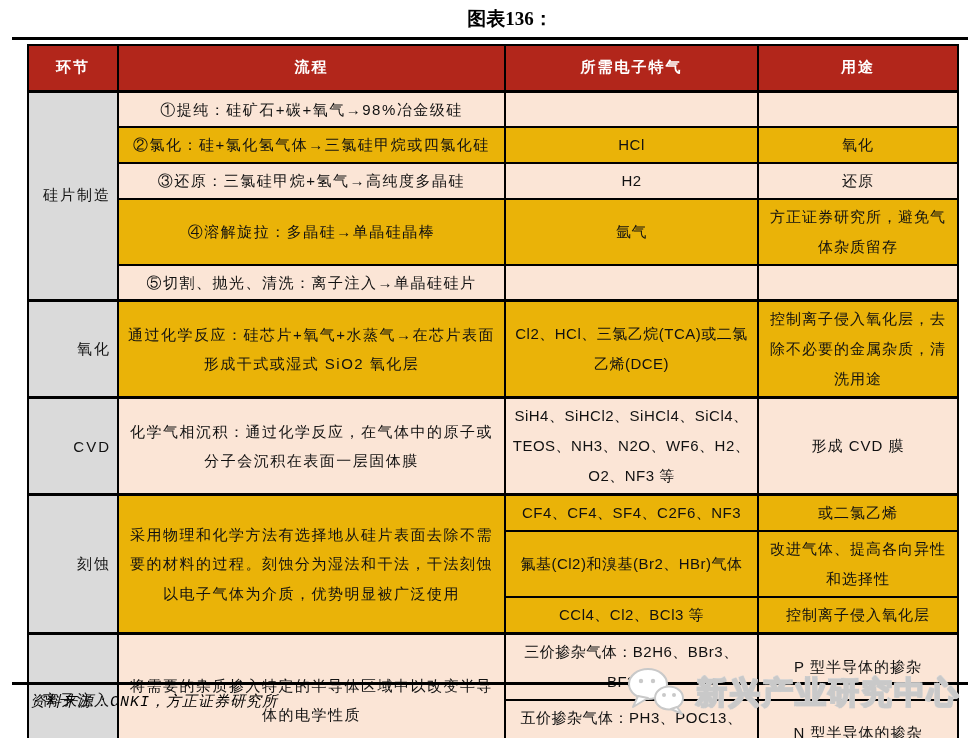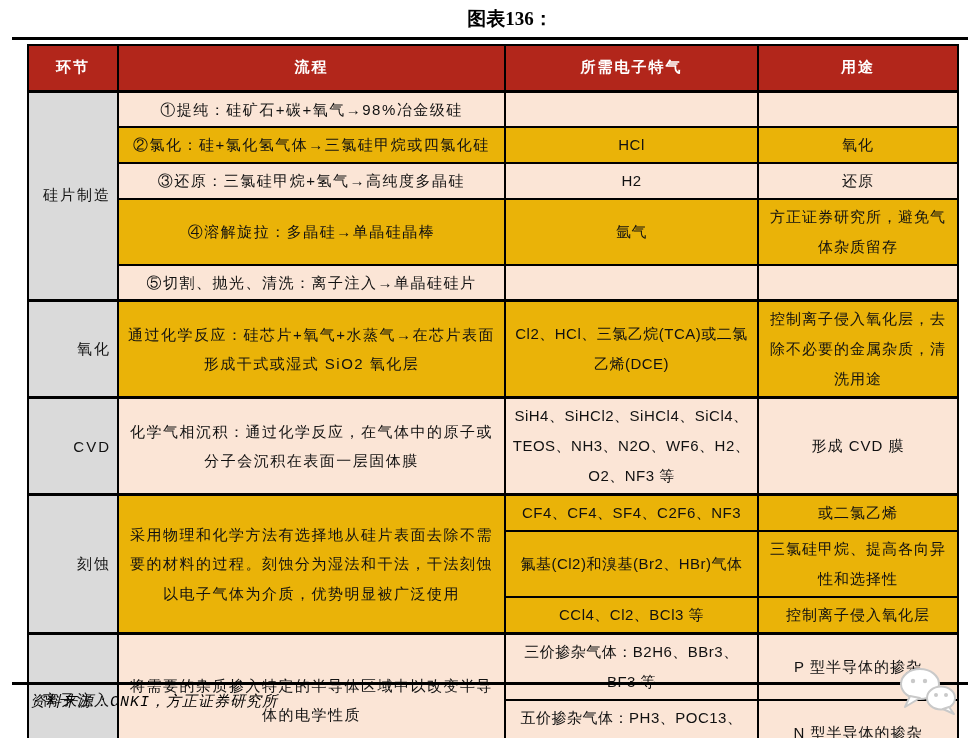--- a/index.html
+++ b/index.html
@@ -132,21 +132,21 @@
     </tr>
 
     <tr class="h28 sec-start">
       <td class="stage" rowspan="3">刻蚀</td>
       <td class="process bg-white" rowspan="3">采用物理和化学方法有选择地从硅片表面去除不需要的材料的过程。刻蚀分为湿法和干法，干法刻蚀以电子气体为介质，优势明显被广泛使用</td>
       <td class="gas bg-white">CF4、CF4、SF4、C2F6、NF3</td>
       <td class="use bg-white">或二氯乙烯</td>
     </tr>
     <tr class="h62">
       <td class="gas bg-white">氟基(Cl2)和溴基(Br2、HBr)气体</td>
-      <td class="use bg-white">三氯硅甲烷、提高各向异性和选择性</td>
+      <td class="use bg-white">改进气体、提高各向异性和选择性</td>
     </tr>
     <tr class="h30">
       <td class="gas bg-white">CCl4、Cl2、BCl3 等</td>
       <td class="use bg-white">控制离子侵入氧化层</td>
     </tr>
 
     <tr class="h58 sec-start">
       <td class="stage" rowspan="2">离子注入</td>
       <td class="process bg-cream" rowspan="2">将需要的杂质掺入特定的半导体区域中以改变半导体的电学性质</td>
       <td class="gas bg-cream">三价掺杂气体：B2H6、BBr3、BF3 等</td>
@@ -169,13 +169,14 @@
       <ellipse cx="24" cy="18" rx="19" ry="15" fill="#ffffff" stroke="#c9c9c9" stroke-width="2"></ellipse>
       <path d="M14 30 L9 41 L24 32 Z" fill="#ffffff" stroke="#c9c9c9" stroke-width="2" stroke-linejoin="round"></path>
       <circle cx="17" cy="15" r="2.2" fill="#c9c9c9"></circle>
       <circle cx="29" cy="15" r="2.2" fill="#c9c9c9"></circle>
       <ellipse cx="45" cy="32" rx="14" ry="11.5" fill="#ffffff" stroke="#c9c9c9" stroke-width="2"></ellipse>
       <path d="M53 41 L58 48 L47 43 Z" fill="#ffffff" stroke="#c9c9c9" stroke-width="2" stroke-linejoin="round"></path>
       <circle cx="40" cy="29" r="2" fill="#c9c9c9"></circle>
       <circle cx="50" cy="29" r="2" fill="#c9c9c9"></circle>
     </svg>
   </span>
+  <span class="wm-text">新兴产业研究中心</span>
 </div>
 
 </body></html>

